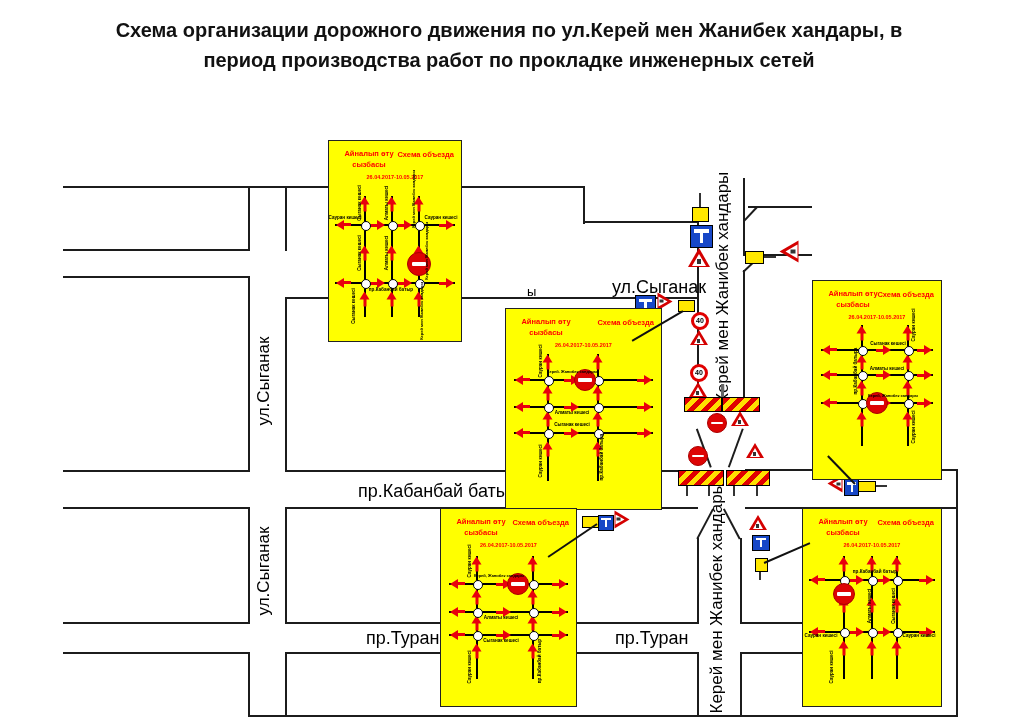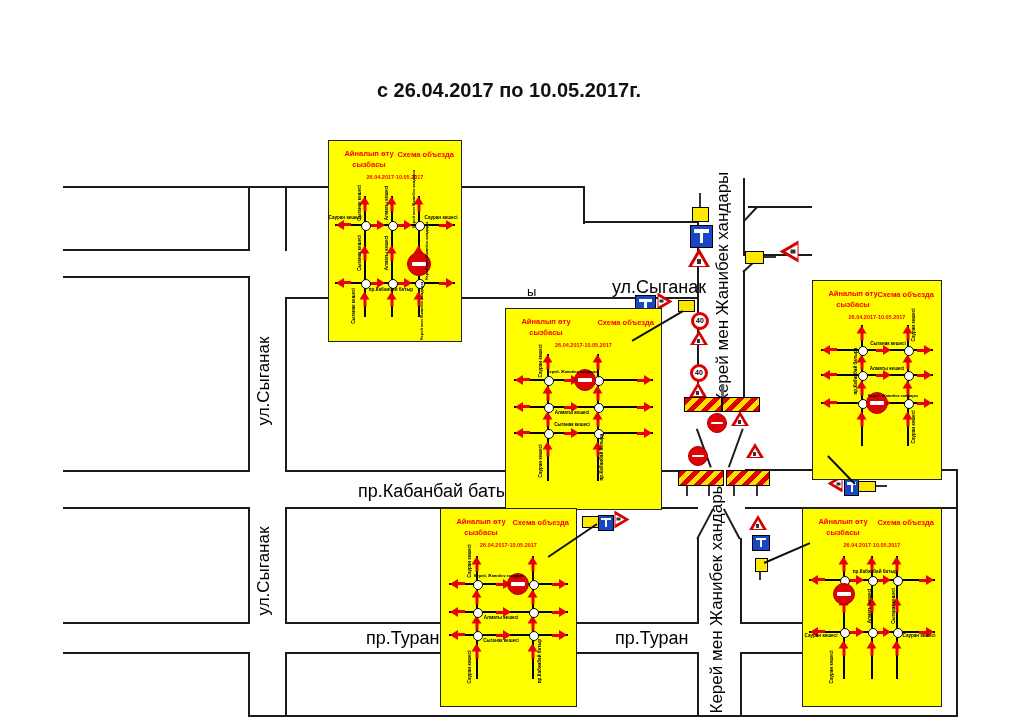--- a/index.html
+++ b/index.html
@@ -54,21 +54,22 @@
        background:repeating-linear-gradient(135deg,#e00000 0 5px,#ffdf00 5px 10px)}
   .spd{position:absolute;width:12px;height:12px;border-radius:50%;background:#fff;
        border:3px solid #e00000;color:#000;font-weight:bold;font-size:7px;
        line-height:12px;text-align:center;z-index:6}
 </style>
 </head>
 <body>
 
 <div class="stage">
 
-  <div class="title-line" style="top:79px">с 26.04.2017 по 10.05.2017г.</div>
+  <div class="title-line" style="top:19px">Схема организации дорожного движения по ул.Керей мен Жанибек хандары, в</div>
+  <div class="title-line" style="top:49px">период производства работ по прокладке инженерных сетей</div>
 
   <div id="roads">
       <div class="rl" style="left: 63px; top: 186px; width: 520px; height: 2px;"></div>
       <div class="rl" style="left: 583px; top: 186px; width: 2px; height: 38px;"></div>
       <div class="rl" style="left: 583px; top: 221px; width: 114px; height: 2px;"></div>
       <div class="rl" style="left: 63px; top: 249px; width: 187px; height: 2px;"></div>
       <div class="rl" style="left: 63px; top: 276px; width: 187px; height: 2px;"></div>
       <div class="rl" style="left: 248px; top: 186px; width: 2px; height: 65px;"></div>
       <div class="rl" style="left: 285px; top: 186px; width: 2px; height: 65px;"></div>
       <div class="rl" style="left: 248px; top: 276px; width: 2px; height: 196px;"></div>

